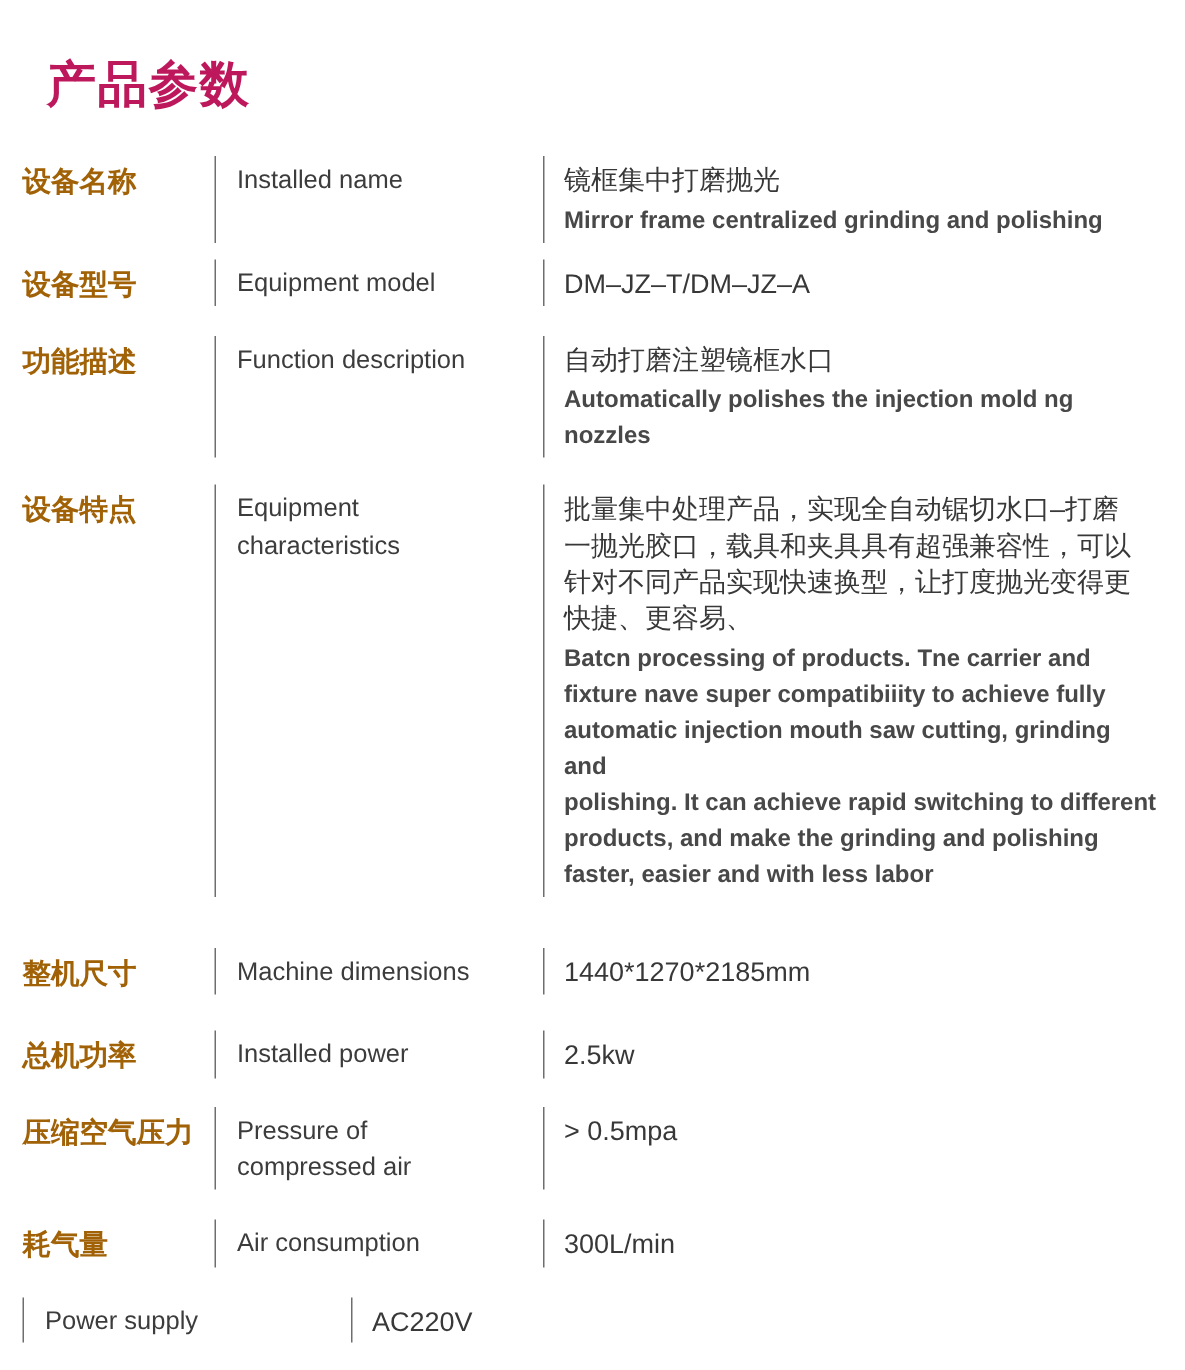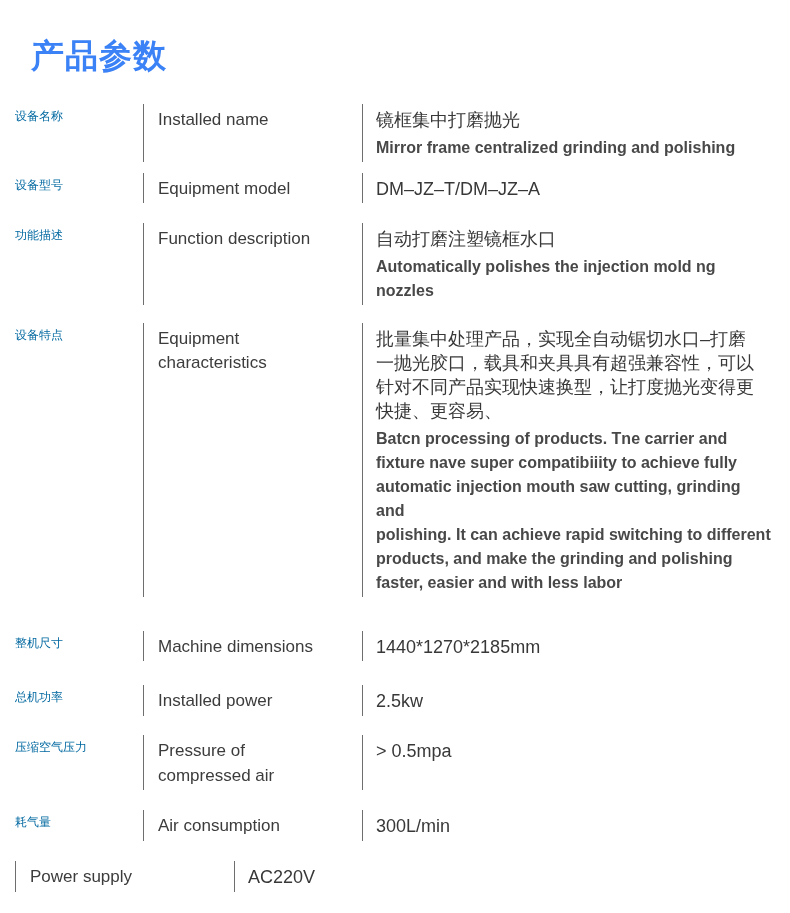--- a/index.html
+++ b/index.html
@@ -41,24 +41,24 @@
   .param-row:nth-child(6) { margin-bottom: 19px; justify-content: flex-end; }
   .param-row:nth-child(7) { margin-bottom: 20px; }
   .param-row:nth-child(8) { }
   .param-row:nth-child(9) { margin-bottom: 0; }
   .cell {
     box-sizing: border-box;
   }
   .cell-label {
     width: 128px;
     padding-top: 4px;
-    font-size: 12px;
-    font-weight: normal;
+    font-size: 19px;
+    font-weight: bold;
     line-height: 1.45;
-    color: #0369a1;
+    color: #a16207;
   }
   .cell-en {
     width: 219px;
     padding: 4px 10px 2px 14px;
     font-size: 17px;
     line-height: 1.45;
     color: #3c3c3c;
     border-left: 1px solid #6e6e6e;
     white-space: pre-line;
   }
@@ -79,21 +79,21 @@
     color: #484848;
     margin-top: 3px;
     white-space: pre-line;
     font-weight: bold;
   }
 </style>
 </head>
 <body>
 
 <div class="page">
-  <h1 class="title" style="color: #3b82f6;">产品参数</h1>
+  <h1 class="title" style="color: #be185d;">产品参数</h1>
 
   <div class="params-table" id="params-table">
   <div class="param-row">
     <div class="cell cell-label">设备名称</div>
     <div class="cell cell-en">Installed name</div>
     <div class="cell cell-value">
       <div class="value-primary">镜框集中打磨抛光</div>
       <div class="value-secondary">Mirror frame centralized grinding and polishing</div>
     </div>
   </div>

